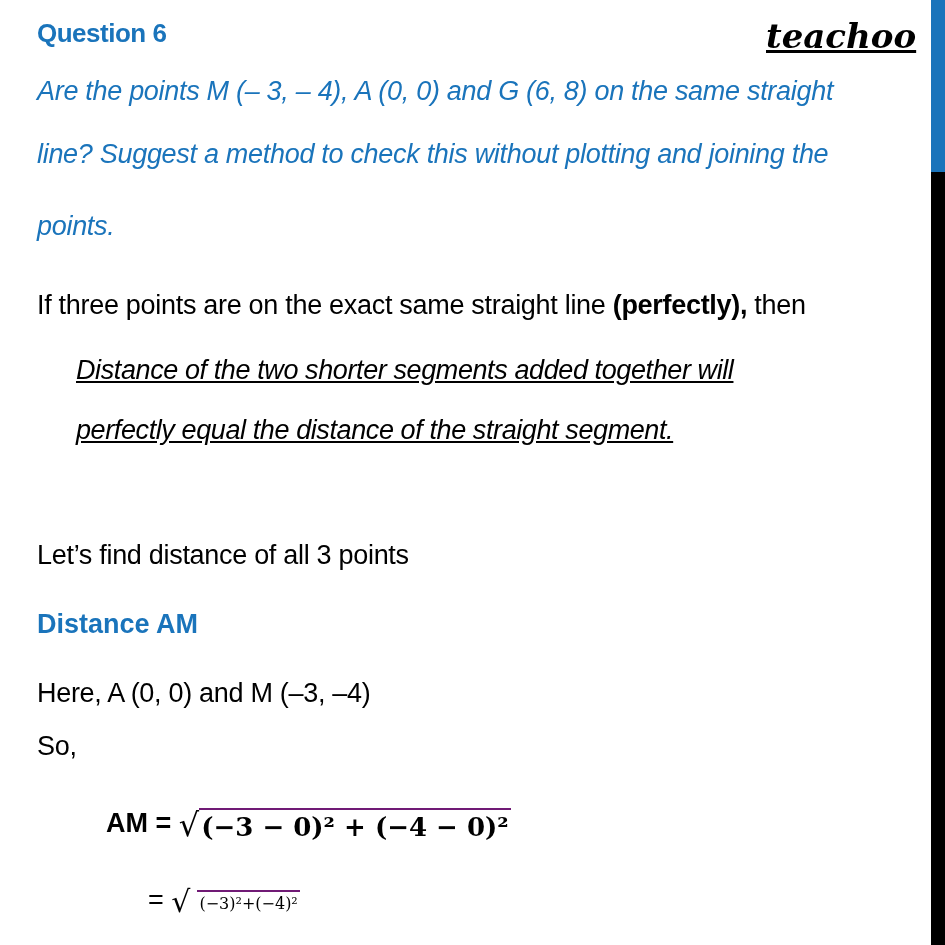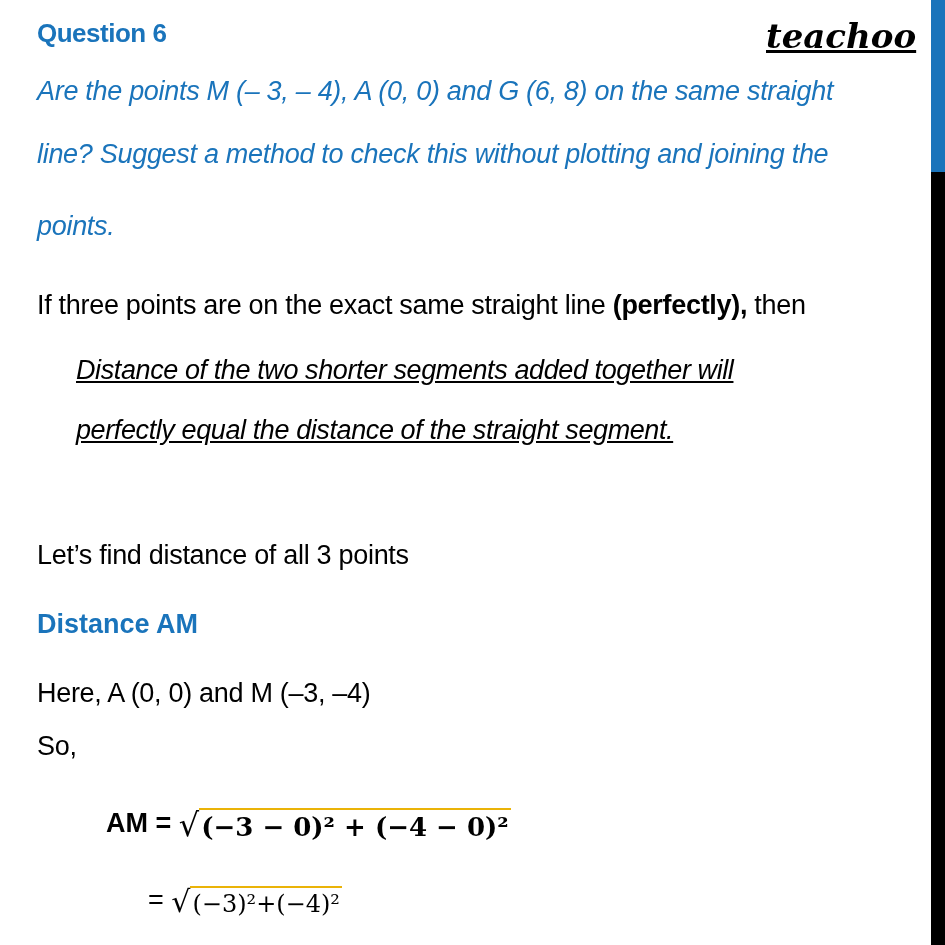--- a/index.html
+++ b/index.html
@@ -12,21 +12,21 @@
           font-size:34px; letter-spacing:0px;text-decoration:underline; }
   .qline { left:37px; font-size:27px; letter-spacing:-0.3px;font-style:italic; }
   .body-line { left:37px; font-size:27px; letter-spacing:-0.3px; }
   .ital { left:76px; font-size:27px; font-style:italic; letter-spacing:-0.4px;text-decoration:underline; }
   .heading { left:37px; font-size:27px; font-weight:bold; }
   .side-bar-blue { position:absolute; left:931px; top:0; width:14px; height:172px; background:#1a74bb; }
   .side-bar-black { position:absolute; left:931px; top:172px; width:14px; height:773px; background:#000; }
   .math { font-family:"DejaVu Serif", serif; }
   .sqrt { display:inline-block; position:relative; vertical-align:middle; }
   .radical { font-family:"DejaVu Serif", serif; display:inline-block; vertical-align:middle; }
-  .radicand { display:inline-block; border-top:2px solid #eab308; padding:2px 2px 0 2px; vertical-align:middle; }
+  .radicand { display:inline-block; border-top:2px solid #701a75; padding:2px 2px 0 2px; vertical-align:middle; }
 </style>
 </head>
 <body>
 
 <div class="side-bar-blue"></div>
 <div class="side-bar-black"></div>
 
 <div class="abs q-title blue">Question 6</div>
 <div class="abs logo">teachoo</div>
 
@@ -46,14 +46,14 @@
 <div class="abs heading blue" style="top:609px;">Distance AM</div>
 
 <div class="abs body-line" style="top:678px;">Here, A (0, 0) and M (–3, –4)</div>
 <div class="abs body-line" style="top:731px;">So,</div>
 
 <div class="abs" style="left:106px; top:806px; font-size:27px;">
   <b>AM = </b><span class="sqrt"><span class="radical" style="font-size:32px;">√</span><span class="radicand math" style="font-weight:bold; font-size:26px;">(−3 − 0)² + (−4 − 0)²</span></span>
 </div>
 
 <div class="abs" style="left:148px; top:884px; font-size:27px;">
-  <span>= </span><span class="sqrt"><span class="radical" style="font-size:30px;">√</span><span class="radicand math" style="font-size:24px;">(−3)²+(−4)²</span></span>
+  <span>= </span><span class="sqrt"><span class="radical" style="font-size:30px;">√</span><span class="radicand math" style="font-size:16px;margin-left:7px;">(−3)²+(−4)²</span></span>
 </div>
 
 </body></html>

